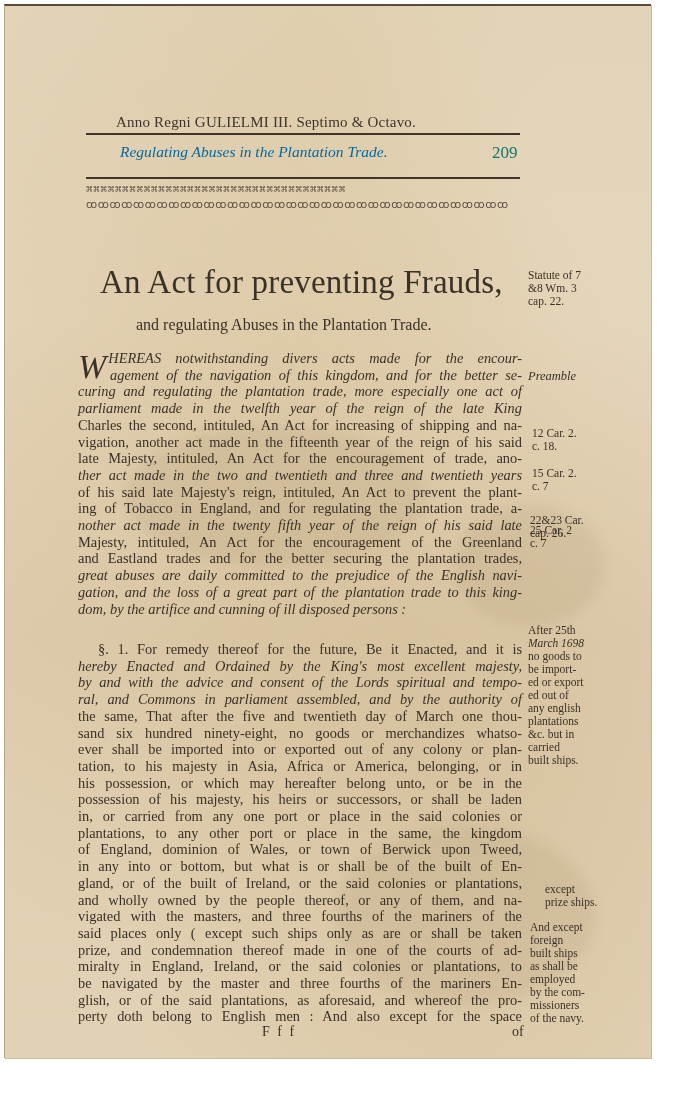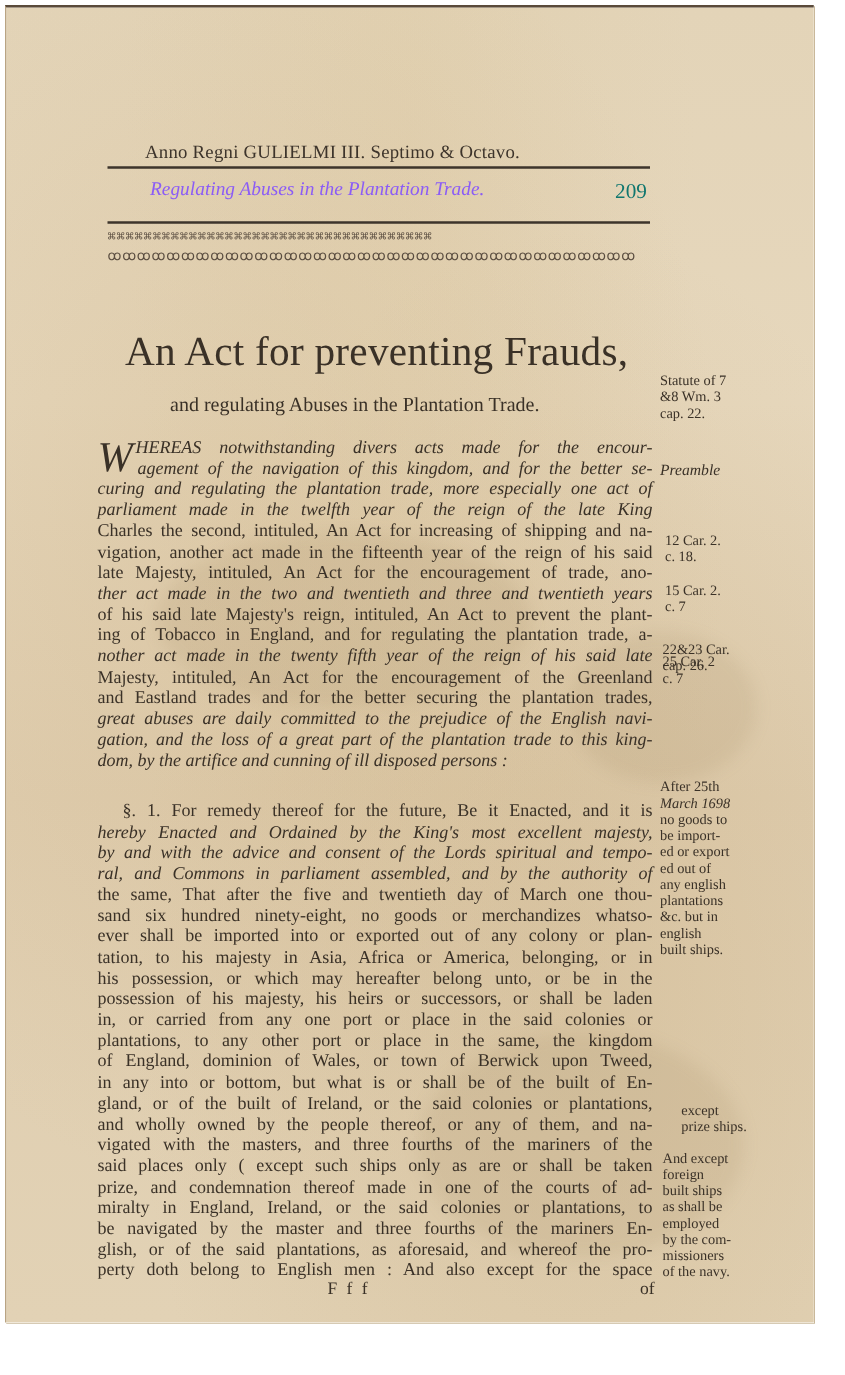--- a/index.html
+++ b/index.html
@@ -18,21 +18,21 @@
     border-top: 2px solid #5a4a3a;
     border-left: 1px solid #b9a483;
     box-shadow: 1px 1px 0 #c9b89a;
   }
   .abs { position: absolute; }
   .running {
     left: 116px; top: 114px; font-size: 15px; letter-spacing: 0.2px; color: #3d342b;
   }
   .rule { position: absolute; height: 2px; background: #3d342b; }
   .headline {
-    left: 120px; top: 143px; font-size: 15.5px; font-style: italic; color: #8b5cf6;
+    left: 120px; top: 143px; font-size: 15.5px; font-style: italic; color: #0369a1;
   }
   .pageno { left: 492px; top: 143px; font-size: 17px; color: #0f766e; }
   .ornament {
     left: 86px; font-family: "DejaVu Sans Mono", monospace; font-size: 11px; color: #5a4d40;
     letter-spacing: 0.6px; white-space: nowrap; overflow: hidden; width: 432px;
   }
   .title {
     left: 100px; top: 264px; font-size: 33px; color: #3a3127; letter-spacing: 0.2px; white-space: nowrap;
   }
   .subtitle {
@@ -115,21 +115,21 @@
   <span class="ln">and wholly owned by the people thereof, or any of them, and na-</span>
   <span class="ln">vigated with the masters, and three fourths of the mariners of the</span>
   <span class="ln">said places only ( except such ships only as are or shall be taken</span>
   <span class="ln">prize, and condemnation thereof made in one of the courts of ad-</span>
   <span class="ln">miralty in England, Ireland, or the said colonies or plantations, to</span>
   <span class="ln">be navigated by the master and three fourths of the mariners En-</span>
   <span class="ln">glish, or of the said plantations, as aforesaid, and whereof the pro-</span>
   <span class="ln">perty doth belong to English men : And also except for the space</span>
 </div>
 
-<div class="margin" style="left:528px;top:299px;">
+<div class="margin" style="left:528px;top:269px;">
   <div>Statute of 7</div>
   <div>&amp;8 Wm. 3</div>
   <div>cap. 22.</div>
 </div>
 <div class="margin" style="left:528px;top:370px;font-size:12.5px;font-style:italic;">Preamble</div>
 <div class="margin" style="left:532px;top:427px;">
   <div>12 Car. 2.</div>
   <div>c. 18.</div>
 </div>
 <div class="margin" style="left:532px;top:467px;">
@@ -147,21 +147,21 @@
 <div class="margin" style="left:528px;top:624px;">
   <div>After 25th</div>
   <div class="it">March 1698</div>
   <div>no goods to</div>
   <div>be import-</div>
   <div>ed or export</div>
   <div>ed out of</div>
   <div>any english</div>
   <div>plantations</div>
   <div>&amp;c. but in</div>
-  <div>english</div>
+  <div>carried</div>
   <div>built ships.</div>
 </div>
 <div class="margin" style="left:545px;top:883px;">
   <div>except</div>
   <div>prize ships.</div>
 </div>
 <div class="margin" style="left:530px;top:921px;">
   <div>And except</div>
   <div>foreign</div>
   <div>built ships</div>

